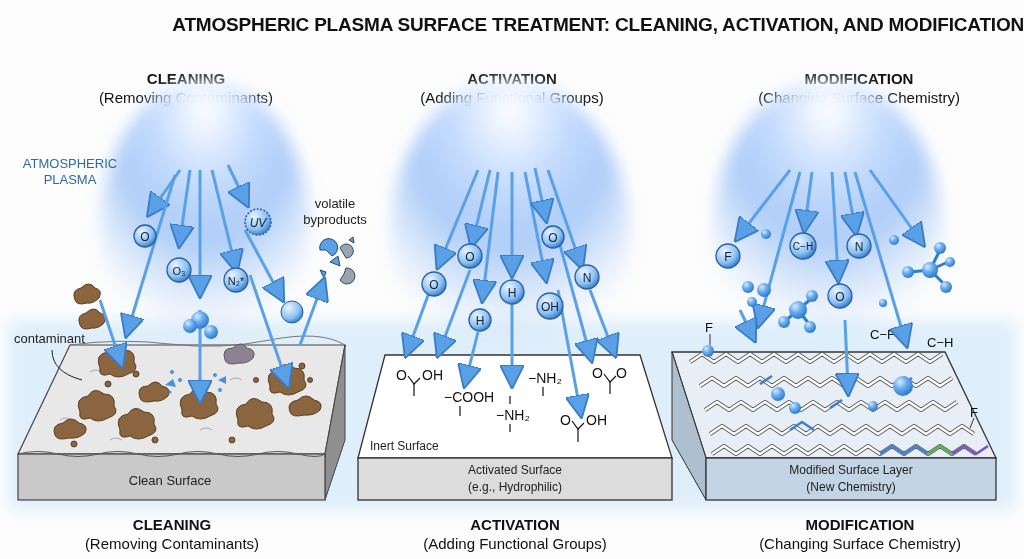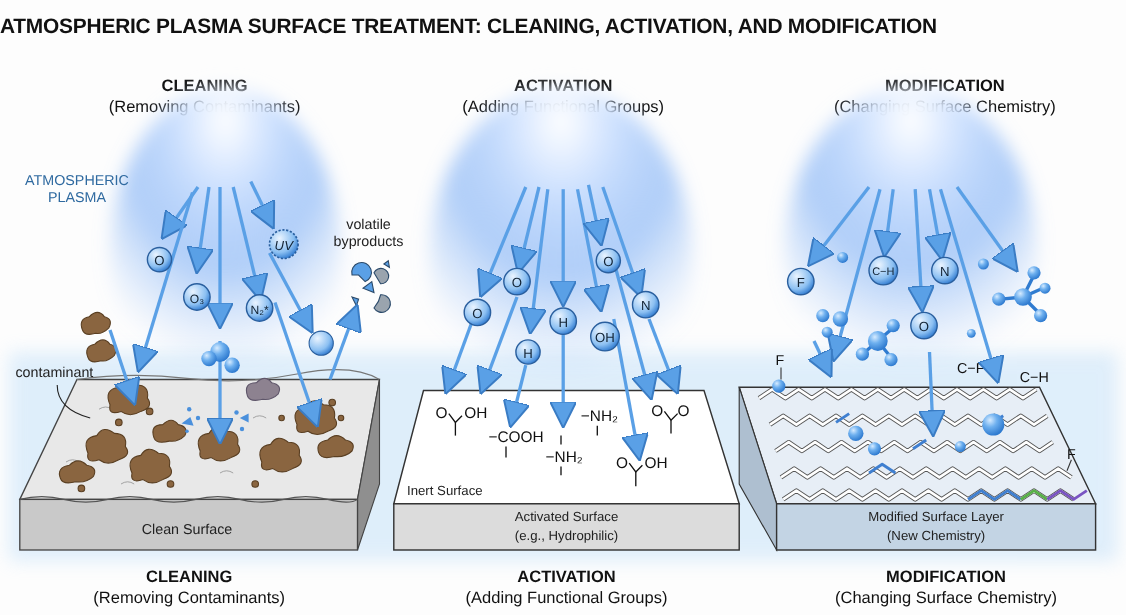--- a/index.html
+++ b/index.html
@@ -1,17 +1,17 @@
 <!DOCTYPE html>
 <html><head>
 <meta charset="utf-8">
 <style>
   html,body{margin:0;padding:0;background:#fdfdfd;}
   body{width:1024px;height:559px;overflow:hidden;position:relative;font-family:"Liberation Sans",sans-serif;color:#111;}
-  .title{position:absolute;left:0;top:14px;width:1024px;text-align:left;font-weight:bold;font-size:19px;letter-spacing:-0.2px;color:#111;}
+  .title{position:absolute;left:0;top:14px;width:1024px;text-align:right;font-weight:bold;font-size:19px;letter-spacing:-0.2px;color:#111;}
   .panel-head{position:absolute;width:340px;text-align:center;}
   .panel-head .h{font-weight:bold;font-size:15px;}
   .panel-head .s{font-size:15px;margin-top:2px;}
   .foot{position:absolute;width:340px;text-align:center;top:516px;}
   .foot .h{font-weight:bold;font-size:15px;}
   .foot .s{font-size:15px;margin-top:2px;}
   svg#art{position:absolute;left:0;top:0;}
   svg text{font-family:"Liberation Sans",sans-serif;}
 </style>
 </head>

